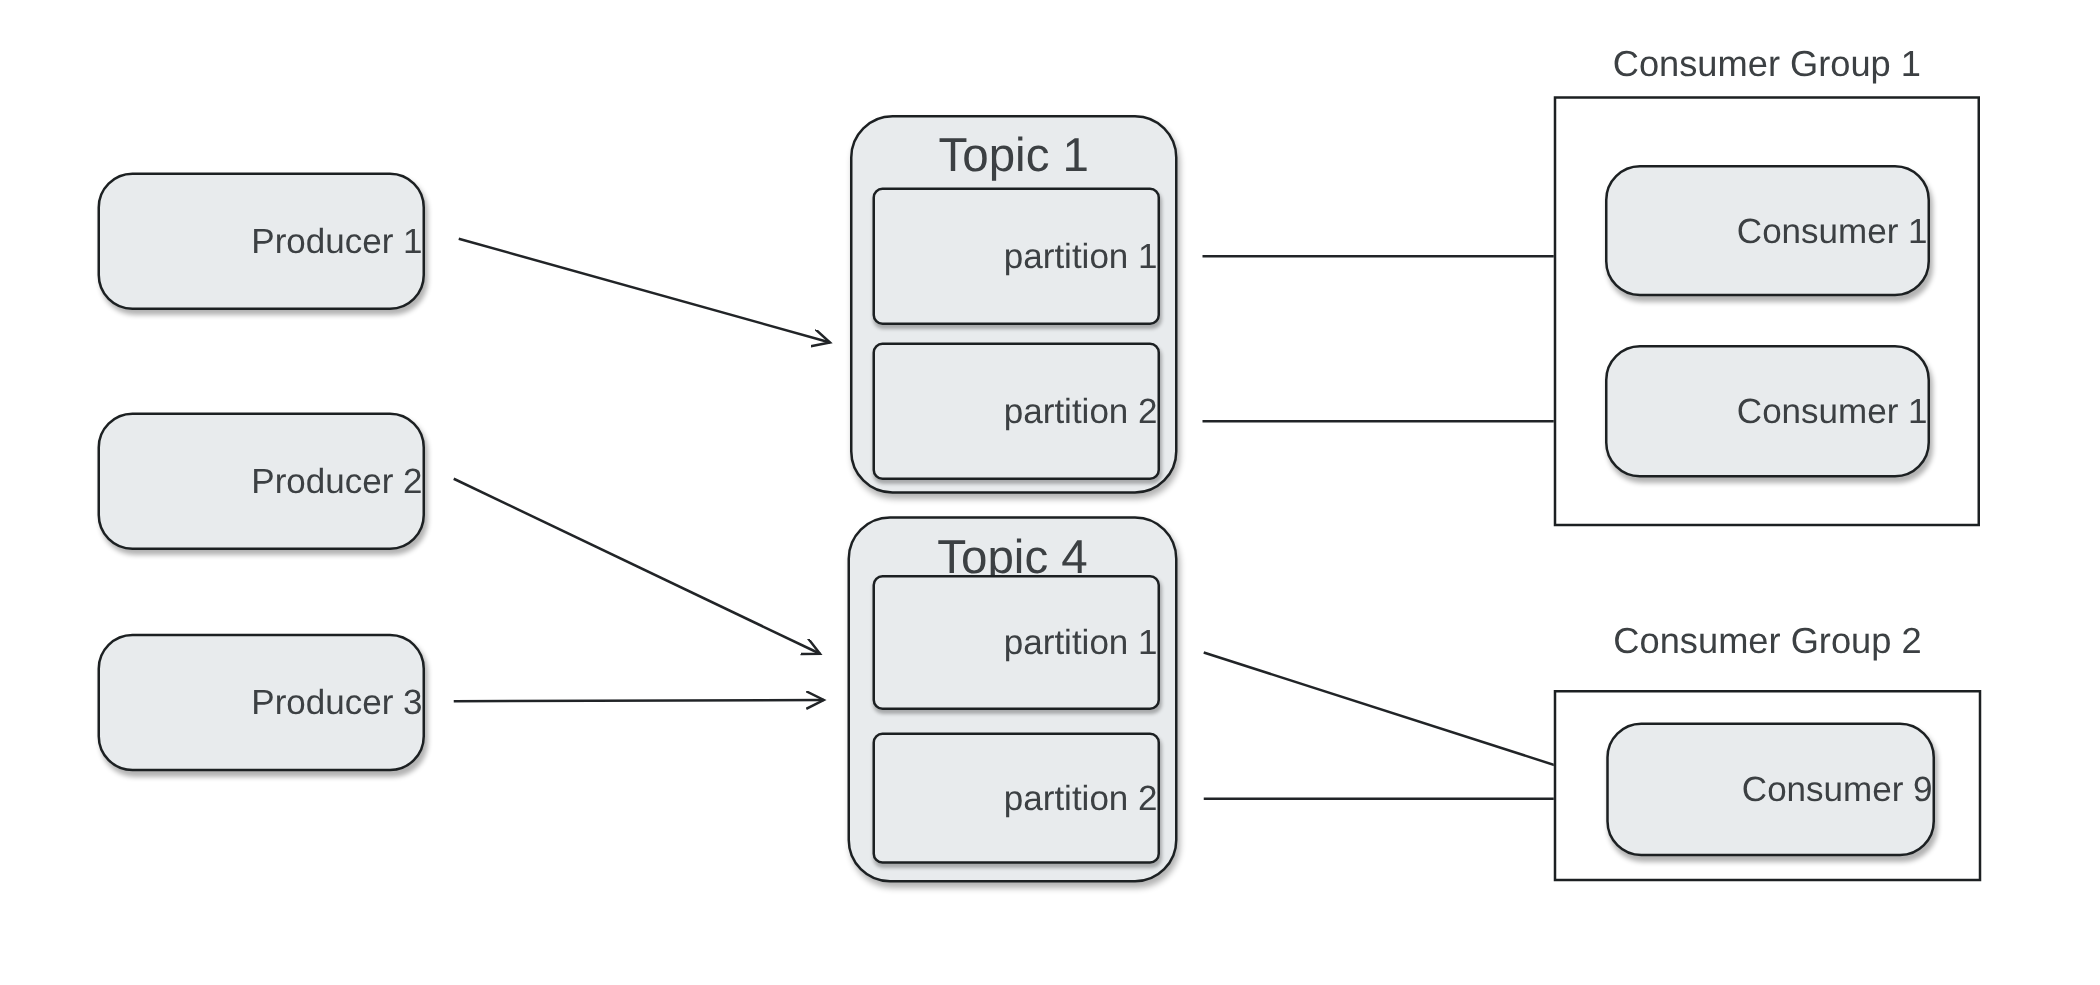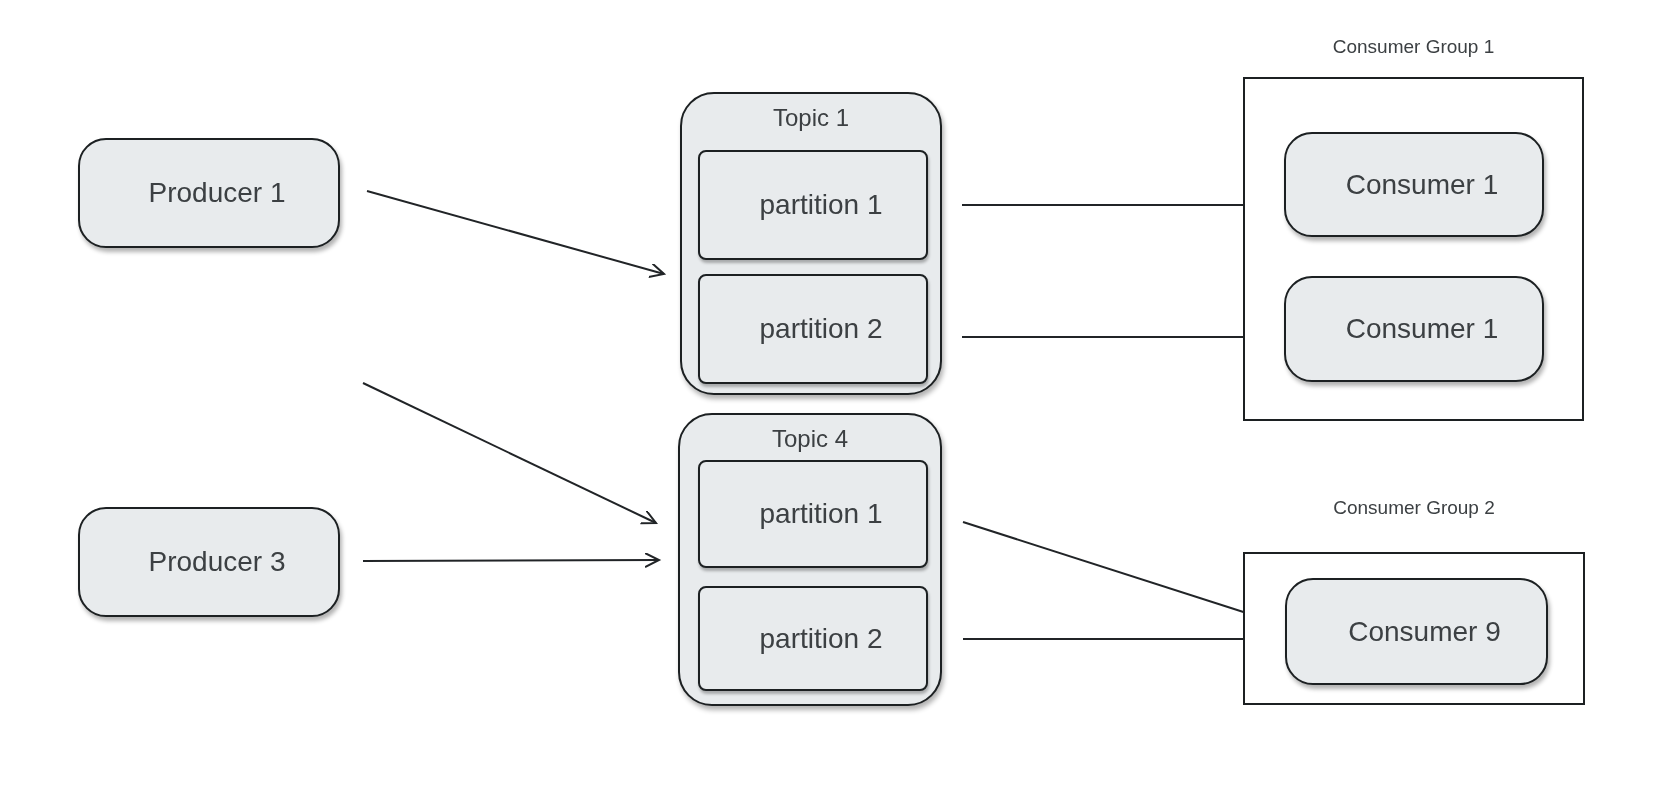--- a/index.html
+++ b/index.html
@@ -20,51 +20,51 @@
   }
   .edge { stroke: #212427; stroke-width: 2; fill: none; }
   .node {
     position: absolute;
     box-sizing: border-box;
     background: #e8ebed;
     border: 2px solid #1c2022;
     border-radius: 28px;
     display: flex;
     align-items: center;
-    justify-content: center;
+    justify-content: flex-end;
     font-size: 28px;
     box-shadow: 2px 4px 4px rgba(0,0,0,0.30);
     padding-left: 16px;
   }
   .topic {
     position: absolute;
     box-sizing: border-box;
     background: #e8ebed;
     border: 2px solid #1c2022;
     border-radius: 34px;
     box-shadow: 2px 4px 5px rgba(0,0,0,0.30);
   }
   .topic-title {
     position: absolute;
     left: 0; top: 10px;
     width: 100%;
     text-align: center;
-    font-size: 24px;
+    font-size: 38px;
   }
   .partition { border-radius: 8px; box-shadow: 1px 3px 3px rgba(0,0,0,0.28); }
   .group-frame {
     position: absolute;
     box-sizing: border-box;
     background: #ffffff;
     border: 2px solid #1c2022;
   }
   .group-title {
     position: absolute;
     text-align: center;
-    font-size: 19px;
+    font-size: 29px;
   }
   
   #producer-1 { left: 78px;  top: 138px; width: 262px; height: 110px; }
   #producer-2 { left: 78px;  top: 330px; width: 262px; height: 110px; }
   #producer-3 { left: 78px;  top: 507px; width: 262px; height: 110px; }
   
   #topic-1 { left: 680px; top: 92px;  width: 262px; height: 303px; }
   #t1p1 { left: 16px; top: 56px;  width: 230px; height: 110px; }
   #t1p2 { left: 16px; top: 180px; width: 230px; height: 110px; }
   
@@ -97,20 +97,23 @@
       <line x1="363" y1="561" x2="659" y2="560" class="edge" marker-end="url(#arrowhead)"></line>
       <line x1="962" y1="205" x2="1261" y2="205" class="edge" marker-end="url(#arrowhead)"></line>
       <line x1="962" y1="337" x2="1261" y2="337" class="edge" marker-end="url(#arrowhead)"></line>
       <line x1="963" y1="522" x2="1259" y2="617" class="edge" marker-end="url(#arrowhead)"></line>
       <line x1="963" y1="639" x2="1261" y2="639" class="edge" marker-end="url(#arrowhead)"></line>
     </svg>
 
   <div class="node" id="producer-1">
     <span>Producer 1</span>
   </div>
+  <div class="node" id="producer-2">
+    <span>Producer 2</span>
+  </div>
   <div class="node" id="producer-3">
     <span>Producer 3</span>
   </div>
 
   <div class="topic" id="topic-1">
     <div class="topic-title">Topic 1</div>
     <div class="node partition" id="t1p1">
       <span>partition 1</span>
     </div>
     <div class="node partition" id="t1p2">

